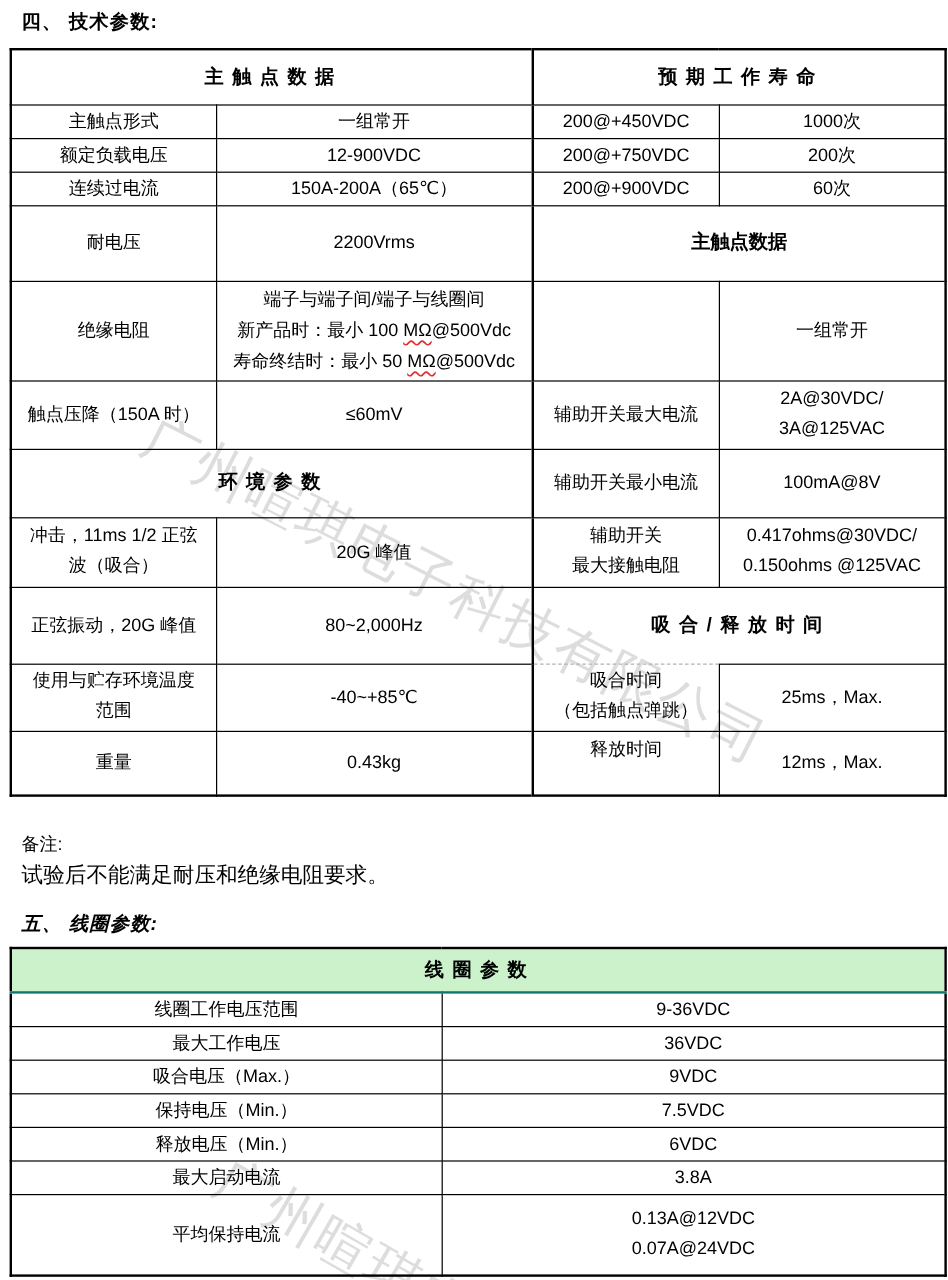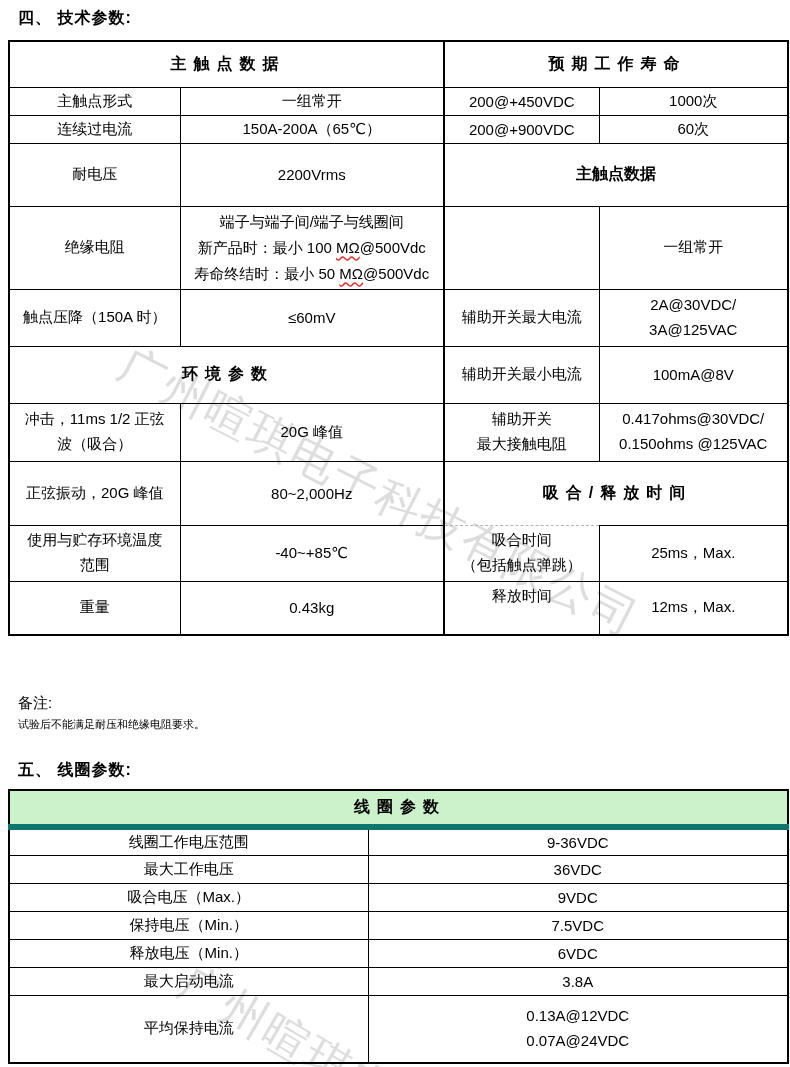--- a/index.html
+++ b/index.html
@@ -4,42 +4,42 @@
 <style>
   html,body{margin:0;padding:0;background:#fff;}
   .page{position:relative;width:790px;height:1067px;background:#ffffff;overflow:hidden;
         font-family:"Liberation Sans","DejaVu Sans",sans-serif;color:#000;}
   .wm{position:absolute;white-space:nowrap;font-size:46px;letter-spacing:2px;
       opacity:.5;transform-origin:0 0;pointer-events:none;z-index:0;}
   .wm1{left:136px;top:334px;transform:rotate(27deg);}
   .wm2{left:198px;top:952px;transform:rotate(30deg);}
   .sec{position:absolute;left:18px;margin:0;font-size:16px;font-weight:bold;letter-spacing:1px;z-index:2;}
   .sec4{top:8px;}
-  .sec5{top:760px;}
+  .sec5{top:760px;font-style:italic;}
   .noteLabel{position:absolute;left:18px;top:694px;font-size:15px;font-weight:normal;z-index:2;}
-  .noteText{position:absolute;left:18px;top:717px;font-size:11px;z-index:2;}
+  .noteText{position:absolute;left:18px;top:717px;font-size:18px;z-index:2;}
   table{border-collapse:collapse;table-layout:fixed;position:absolute;left:8px;
         border:2px solid #000;z-index:1;background:transparent;}
   .t1{top:40px;width:779px;}
   .t2{top:789px;width:779px;}
   td{border:1px solid #000;text-align:center;vertical-align:middle;font-size:15px;
      padding:2px 4px;overflow:hidden;}
   .midr{border-right:2px solid #000;}
   .hdr{font-weight:bold;font-size:16px;}
   .sp{letter-spacing:7px;padding-left:7px;}
   .pre{white-space:pre-line;line-height:1.65;}
   .vtop{vertical-align:top;padding-top:5px;}
   .ins{line-height:26px;}
   .wavy{text-decoration:underline;text-decoration-style:wavy;text-underline-offset:3px;}
   .rh46{height:46px;}.rh28{height:28px;}.rh63{height:63px;}.rh83{height:83px;}
   .rh57{height:57px;}.rh58{height:58px;}.rh64{height:64px;}.rh56{height:56px;}
   .rh54{height:54px;margin-top:20px;}.rh37{height:37px;}.rh68{height:68px;}
   .dashBot{border-bottom:1px dashed #b3b3b3;}
   .dashTop{border-top:1px dashed #b3b3b3;margin-left:48px;}
-  .hdrRowB td{border-bottom:6px solid #0f766e;}
+  .hdrRowB td{border-bottom:2px solid #0f766e;}
 </style>
 </head>
 <body>
 
 <div class="page">
 
   <div class="wm wm1" style="color: rgb(189, 189, 189);">广州暄琪电子科技有限公司</div>
   <div class="wm wm2" style="color: rgb(189, 189, 189);">广州暄琪电子科技有限公司</div>
 
   <h2 class="sec sec4">四、 技术参数:</h2>
@@ -54,20 +54,26 @@
     <tbody>
       <tr class="rh46">
         <td colspan="2" class="hdr sp midr">主触点数据</td>
         <td colspan="2" class="hdr sp">预期工作寿命</td>
       </tr>
       <tr class="rh28">
         <td>主触点形式</td>
         <td class="midr">一组常开</td>
         <td>200@+450VDC</td>
         <td>1000次</td>
+      </tr>
+      <tr class="rh28">
+        <td>额定负载电压</td>
+        <td class="midr">12-900VDC</td>
+        <td>200@+750VDC</td>
+        <td>200次</td>
       </tr>
       <tr class="rh28">
         <td>连续过电流</td>
         <td class="midr">150A-200A（65℃）</td>
         <td>200@+900VDC</td>
         <td>60次</td>
       </tr>
       <tr class="rh63">
         <td>耐电压</td>
         <td class="midr">2200Vrms</td>

